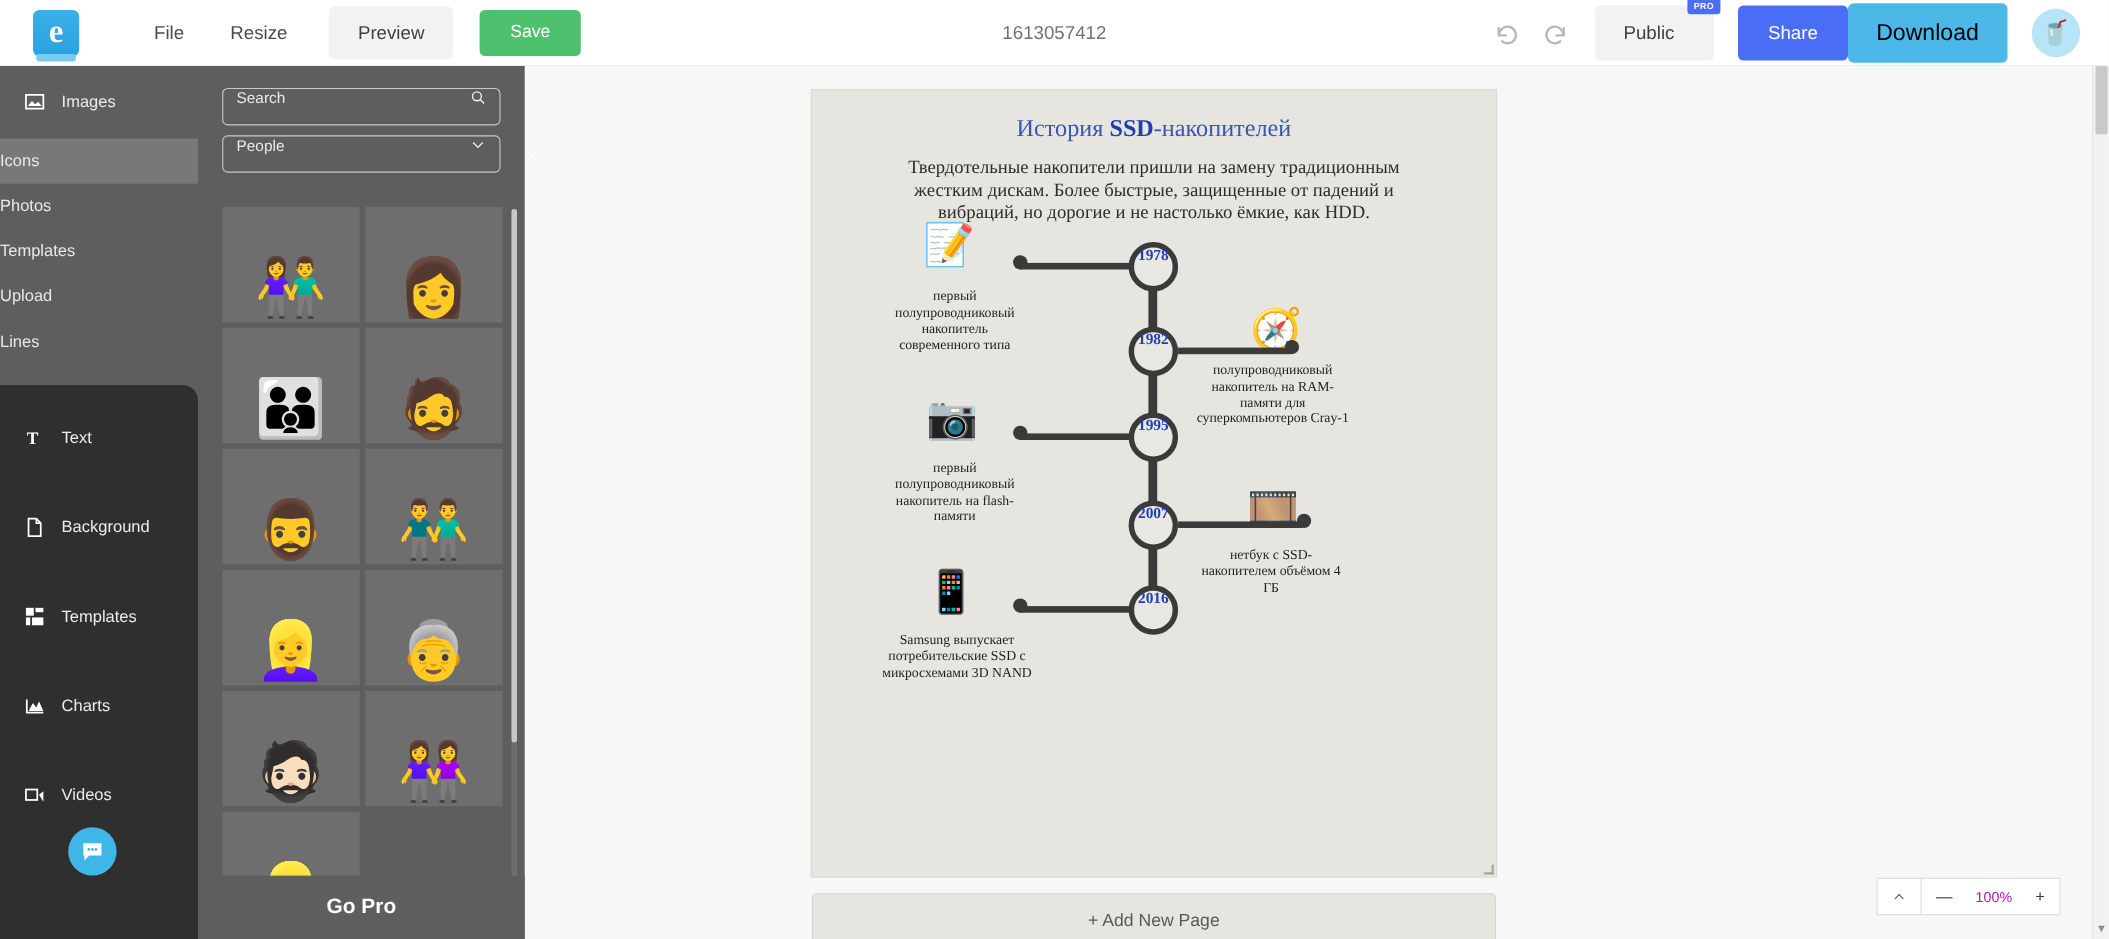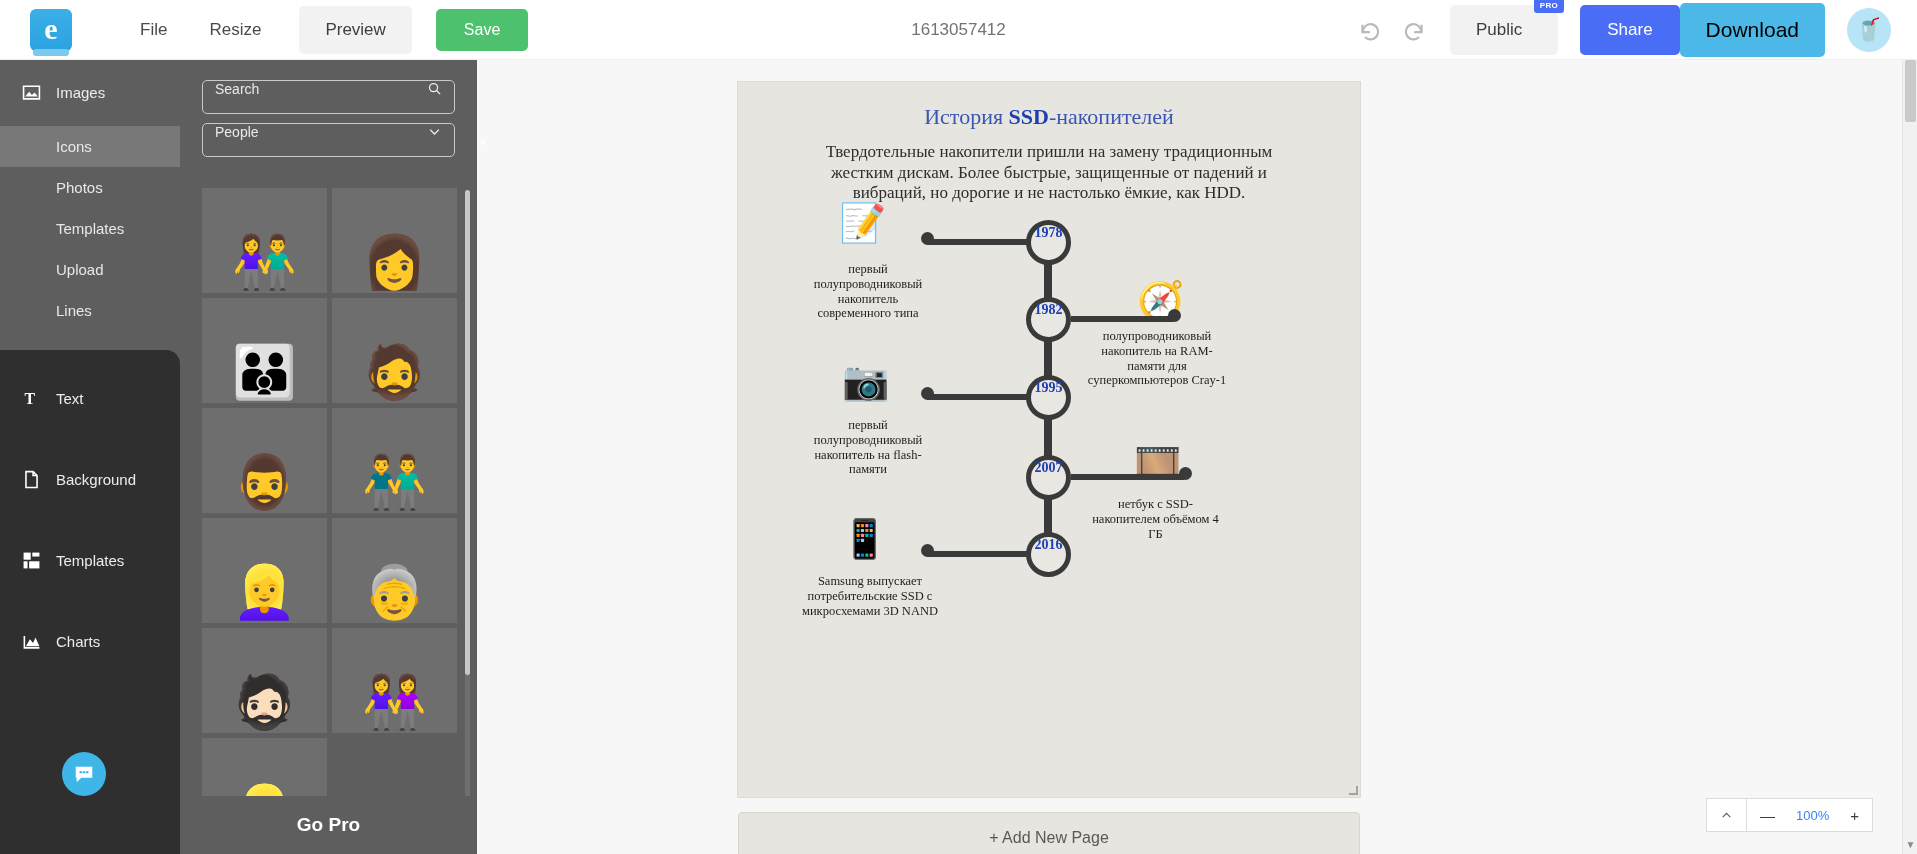--- a/index.html
+++ b/index.html
@@ -81,21 +81,21 @@
   }
   .rail-item{
     position:relative; display:flex; align-items:center;
     height:44px; padding-left:22px; color:#ececec; font-size:15px; cursor:pointer;
   }
   .rail-ico{ width:30px; display:flex; align-items:center; }
   .rail-ico svg{ width:19px; height:19px; fill:#ffffff; }
   .rail-label{ margin-left:4px; }
   .sub-item{
     position:relative; display:flex; align-items:center; height:41px;
-    padding-left:56px; color:#e8e8e8; font-size:15px; cursor:pointer;
+    color:#e8e8e8; font-size:15px; cursor:pointer;
   }
   .sub-item.active{ background:#787878; }
 
   .chat-bubble{
     position:absolute; left:62px; bottom:58px; width:44px; height:44px;
     border-radius:50%; background:#3fb6e8; display:flex;
     align-items:center; justify-content:center; cursor:pointer;
   }
   .chat-bubble svg{ width:22px;height:22px;fill:#fff; }
 
@@ -200,21 +200,21 @@
   .zoombar{
     position:absolute; right:44px; bottom:22px; height:34px;
     background:#fff; border:1px solid #dcdcdc; display:flex; align-items:center;
     z-index:25;
   }
   .zb-cell{
     height:34px; display:flex; align-items:center; justify-content:center;
     font-size:15px; color:#3c3c3c; cursor:pointer; padding:0 13px;
   }
   .zb-sep{ border-right:1px solid #dcdcdc; }
-  .zb-pct{ font-size:13px; color:#3b82f6; padding:14px 8px; }
+  .zb-pct{ font-size:13px; color:#a21caf; padding:14px 8px; }
 
   .vscroll-track{
     position:absolute; right:0; top:60px; width:15px; height:794px;
     background:#f1f1f1; border-left:1px solid #e4e4e4; z-index:26;
   }
   .vscroll-thumb{
     position:absolute; top:0; left:2px; width:11px; height:62px;
     background:#c9c9c9; border-radius:2px; cursor:pointer;
   }
   .vscroll-arrow{
@@ -320,20 +320,29 @@
       </div>
       <div class="rail-item" style="margin-top:37px">
         <span class="rail-ico">
           <svg viewBox="0 0 24 24">
               <path d="M2 21V5h2v14h18v2z" fill="#fff"></path>
               <path d="M5 18l5-9 4 5 3-7 5 11z" fill="#fff"></path>
             </svg>
         </span>
         <span class="rail-label">Charts</span>
       </div>
+      <div class="rail-item" style="margin-top:37px">
+        <span class="rail-ico">
+          <svg viewBox="0 0 24 24">
+              <rect x="2" y="6" width="13" height="12" fill="none" stroke="#fff" stroke-width="2"></rect>
+              <path d="M17 12l5-4v12z" fill="#fff"></path>
+            </svg>
+        </span>
+        <span class="rail-label">Videos</span>
+      </div>
 
       <div class="chat-bubble">
         <svg viewBox="0 0 24 24">
           <path d="M3 4h18v12H9l-5 5v-5H3z"></path>
           <circle cx="8.5" cy="10" r="1.4" fill="#3fb6e8"></circle>
           <circle cx="12" cy="10" r="1.4" fill="#3fb6e8"></circle>
           <circle cx="15.5" cy="10" r="1.4" fill="#3fb6e8"></circle>
         </svg>
       </div>
     </div>

